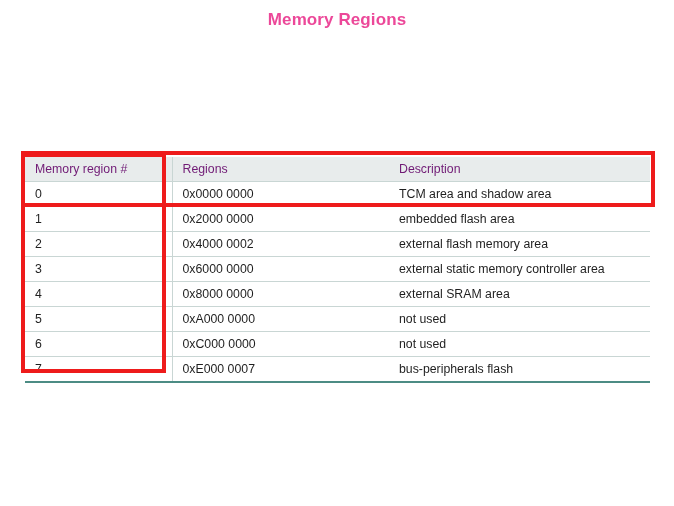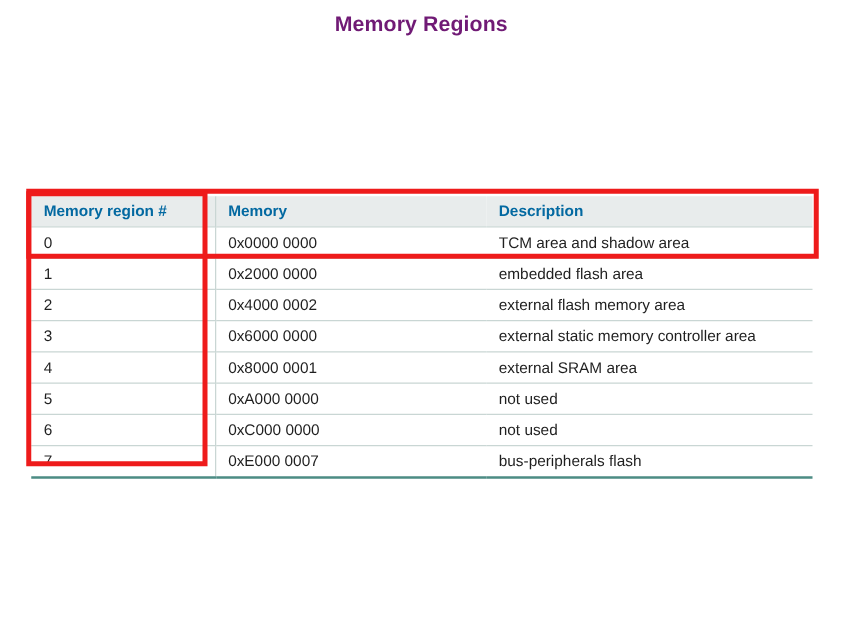--- a/index.html
+++ b/index.html
@@ -20,21 +20,21 @@
   
   .slide-title {
     position: absolute;
     top: 10px;
     left: 0;
     width: 674px;
     text-align: center;
     font-size: 17px;
     font-weight: bold;
     letter-spacing: 0.1px;
-    color: #701a75;
+    color: #ec4899;
   }
 
   
   .table-wrap {
     position: absolute;
     left: 25px;
     top: 157px;
     width: 625px;
   }
   table.mem-table {
@@ -53,23 +53,23 @@
     padding: 4px 0 4px 10px;
     height: 16px;
     vertical-align: middle;
     border-bottom: 1px solid #c9d6d4;
     line-height: 15px;
     white-space: nowrap;
     overflow: hidden;
   }
   table.mem-table thead th {
     background: #e8ecec;
-    font-weight: bold;
+    font-weight: normal;
     border-bottom: 1px solid #c9d6d4;
-    color: #0369a1;
+    color: #701a75;
   }
   table.mem-table tbody td {
     background: #ffffff;
     color: #1f1f1f;
   }
   
   table.mem-table th.col-region,
   table.mem-table td.col-region {
     border-right: 1px solid #c9d6d4;
   }
@@ -106,21 +106,21 @@
 <div class="table-wrap">
   <table class="mem-table">
     <colgroup>
       <col class="c-region">
       <col class="c-addr">
       <col class="c-desc">
     </colgroup>
     <thead>
       <tr>
         <th class="col-region">Memory region #</th>
-        <th class="col-addr">Memory</th>
+        <th class="col-addr">Regions</th>
         <th class="col-desc">Description</th>
       </tr>
     </thead>
     <tbody>
       <tr>
         <td class="col-region">0</td>
         <td class="col-addr">0x0000 0000</td>
         <td class="col-desc">TCM area and shadow area</td>
       </tr>
       <tr>
@@ -133,21 +133,21 @@
         <td class="col-addr">0x4000 0002</td>
         <td class="col-desc">external flash memory area</td>
       </tr>
       <tr>
         <td class="col-region">3</td>
         <td class="col-addr">0x6000 0000</td>
         <td class="col-desc">external static memory controller area</td>
       </tr>
       <tr>
         <td class="col-region">4</td>
-        <td class="col-addr">0x8000 0001</td>
+        <td class="col-addr">0x8000 0000</td>
         <td class="col-desc">external SRAM area</td>
       </tr>
       <tr>
         <td class="col-region">5</td>
         <td class="col-addr">0xA000 0000</td>
         <td class="col-desc">not used</td>
       </tr>
       <tr>
         <td class="col-region">6</td>
         <td class="col-addr">0xC000 0000</td>

